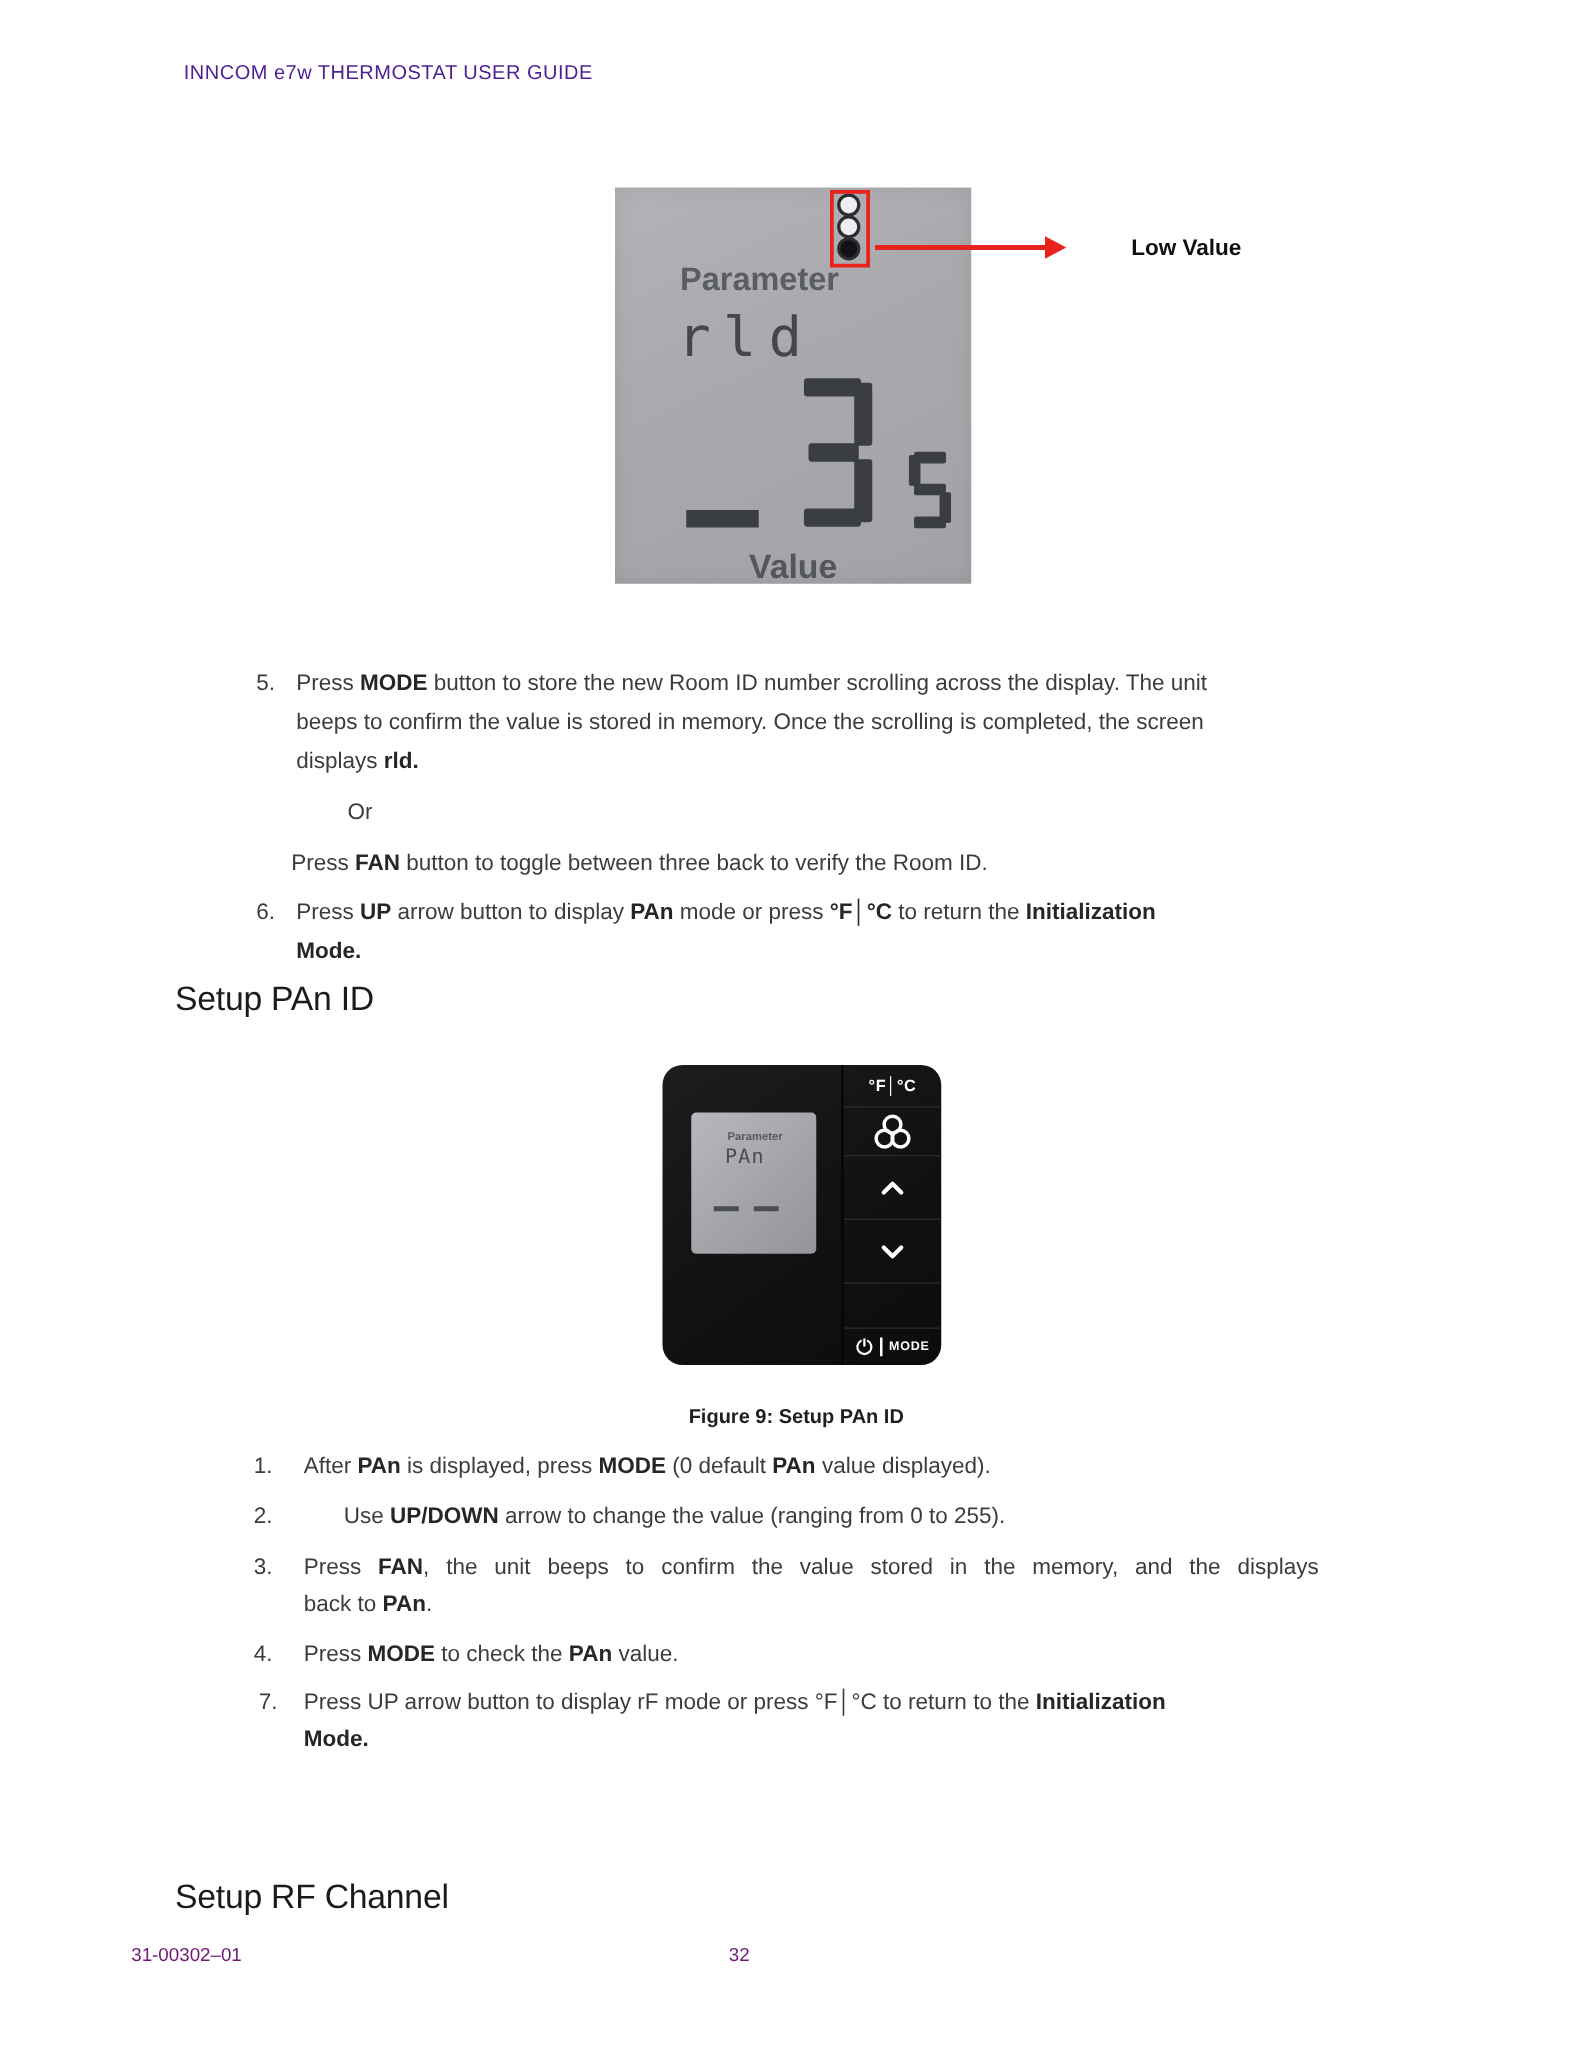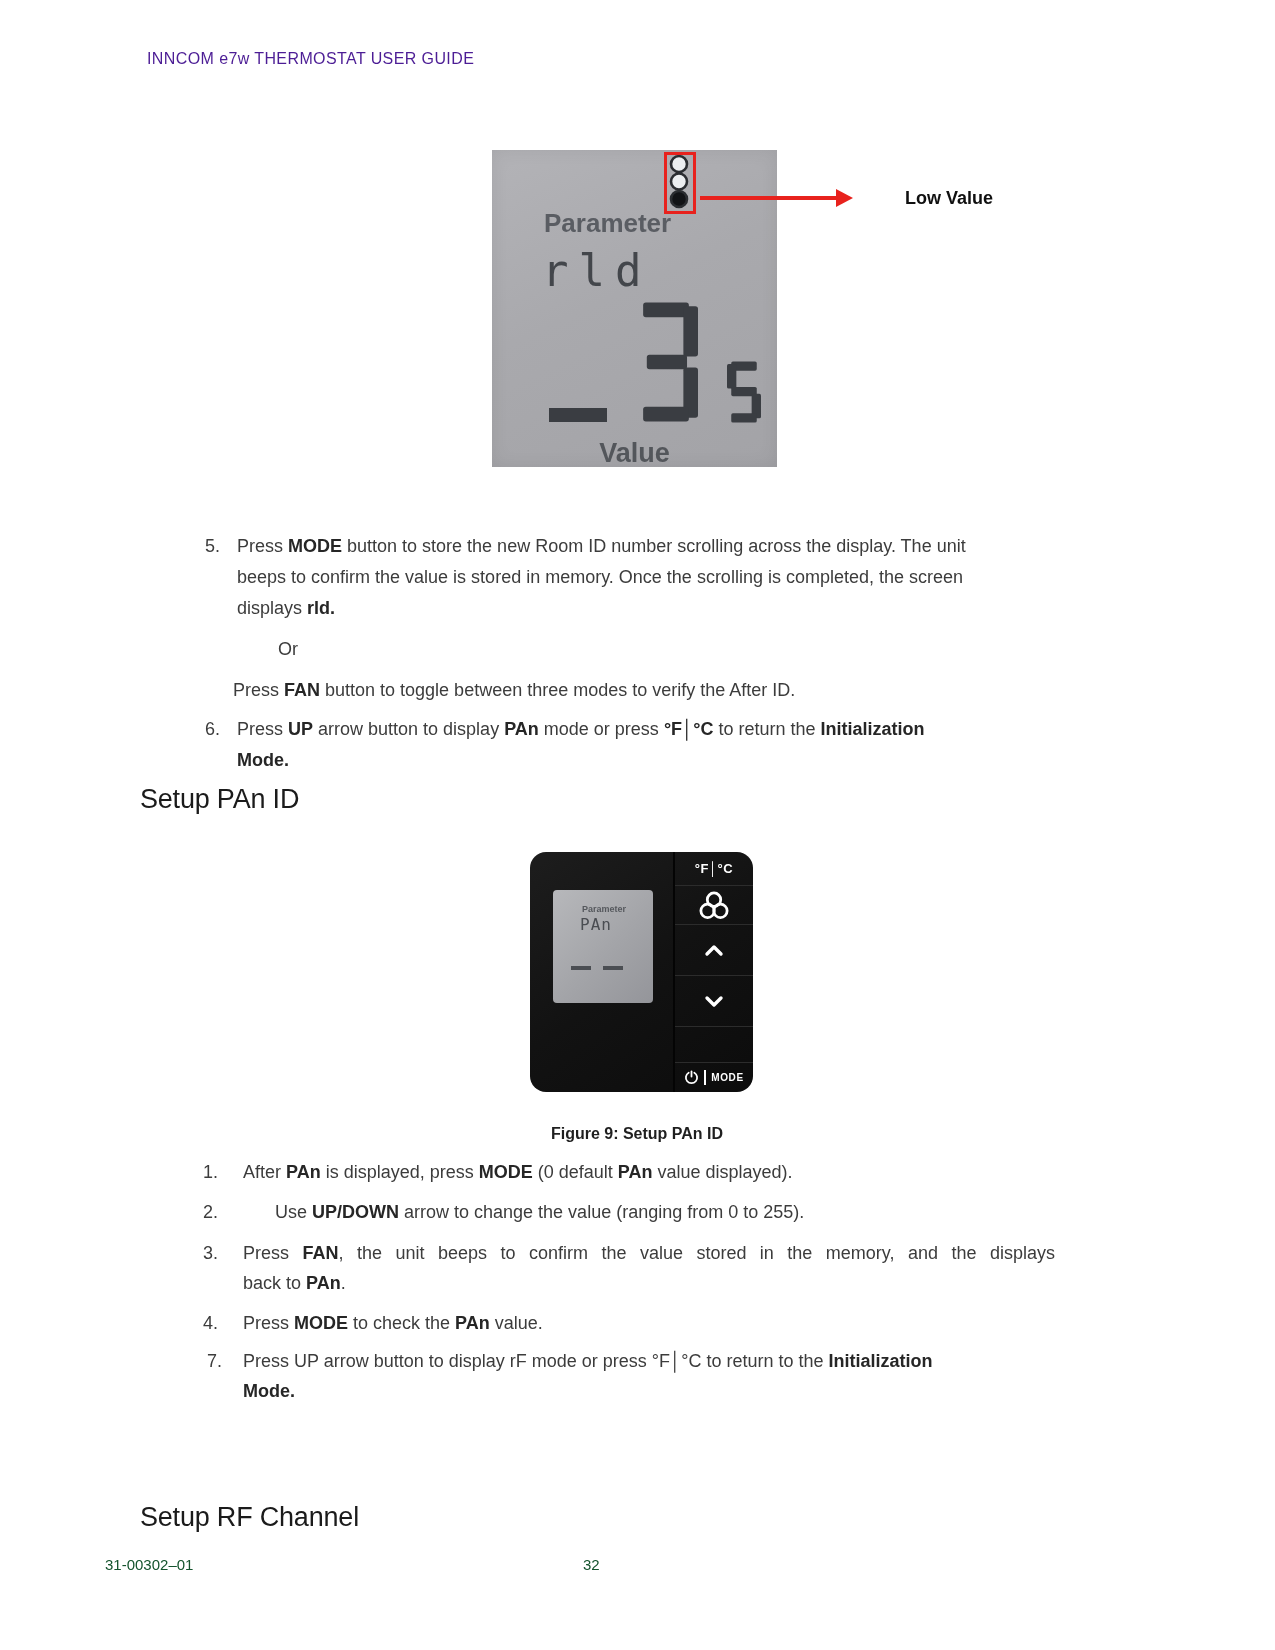--- a/index.html
+++ b/index.html
@@ -3,21 +3,21 @@
 <meta charset="utf-8">
 <style>
   html,body{margin:0;padding:0;background:#ffffff;}
   #page{
     position:relative;width:1275px;height:1650px;background:#ffffff;overflow:hidden;
     font-family:"Liberation Sans","DejaVu Sans",sans-serif;color:#3c3c3c;
   }
   .abs{position:absolute;}
   
   .doc-header{font-size:16px;letter-spacing:.4px;color:#4c1d95;}
-  .doc-footer{font-size:15px;color:#14532d;}
+  .doc-footer{font-size:15px;color:#701a75;}
   
   .t-line{white-space:nowrap;line-height:31px;font-size:18px;color:#3c3c3c;}
   .t-line.stretch{white-space:normal;width:812px;text-align:justify;text-align-last:justify;}
   .bb{font-weight:700;color:#262626;}
   .list-num{font-size:18px;line-height:31px;color:#3c3c3c;}
   .pan-lh .t-line{line-height:30px;}
   h2.sec{font-size:27px;font-weight:400;letter-spacing:-.2px;color:#1b1b1b;margin:0;}
   .fig-caption{font-size:16px;font-weight:700;color:#1f1f1f;text-align:center;}
   
   .lcd-photo{background:linear-gradient(155deg,#b3b3b7 0%,#a9a9ad 45%,#a3a3a7 100%);
@@ -95,21 +95,21 @@
   <div class="abs list-num" style="left:205px;top:531px;">5.</div>
   <div class="abs" style="left:237px;top:531px;">
       <div class="t-line"><span>Press </span><span class="bb">MODE</span><span> button to store the new Room ID number scrolling across the display. The unit</span></div>
       <div class="t-line"><span>beeps to confirm the value is stored in memory. Once the scrolling is completed, the screen</span></div>
       <div class="t-line"><span>displays </span><span class="bb">rld.</span></div>
     </div>
 
   <div class="abs t-line" style="left:230px;top:634px;margin-left:48px;">Or</div>
 
   <div class="abs" style="left:233px;top:675px;">
-      <div class="t-line"><span>Press </span><span class="bb">FAN</span><span> button to toggle between three modes to verify the After ID.</span></div>
+      <div class="t-line"><span>Press </span><span class="bb">FAN</span><span> button to toggle between three back to verify the Room ID.</span></div>
     </div>
 
   <div class="abs list-num" style="left:205px;top:714px;">6.</div>
   <div class="abs" style="left:237px;top:714px;">
       <div class="t-line"><span>Press </span><span class="bb">UP</span><span> arrow button to display </span><span class="bb">PAn</span><span> mode or press </span><span class="bb">°F│°C</span><span> to return the </span><span class="bb">Initialization</span></div>
       <div class="t-line"><span class="bb">Mode.</span></div>
     </div>
 
   <h2 class="sec abs" style="left:140px;top:784px;">Setup PAn ID</h2>
 

